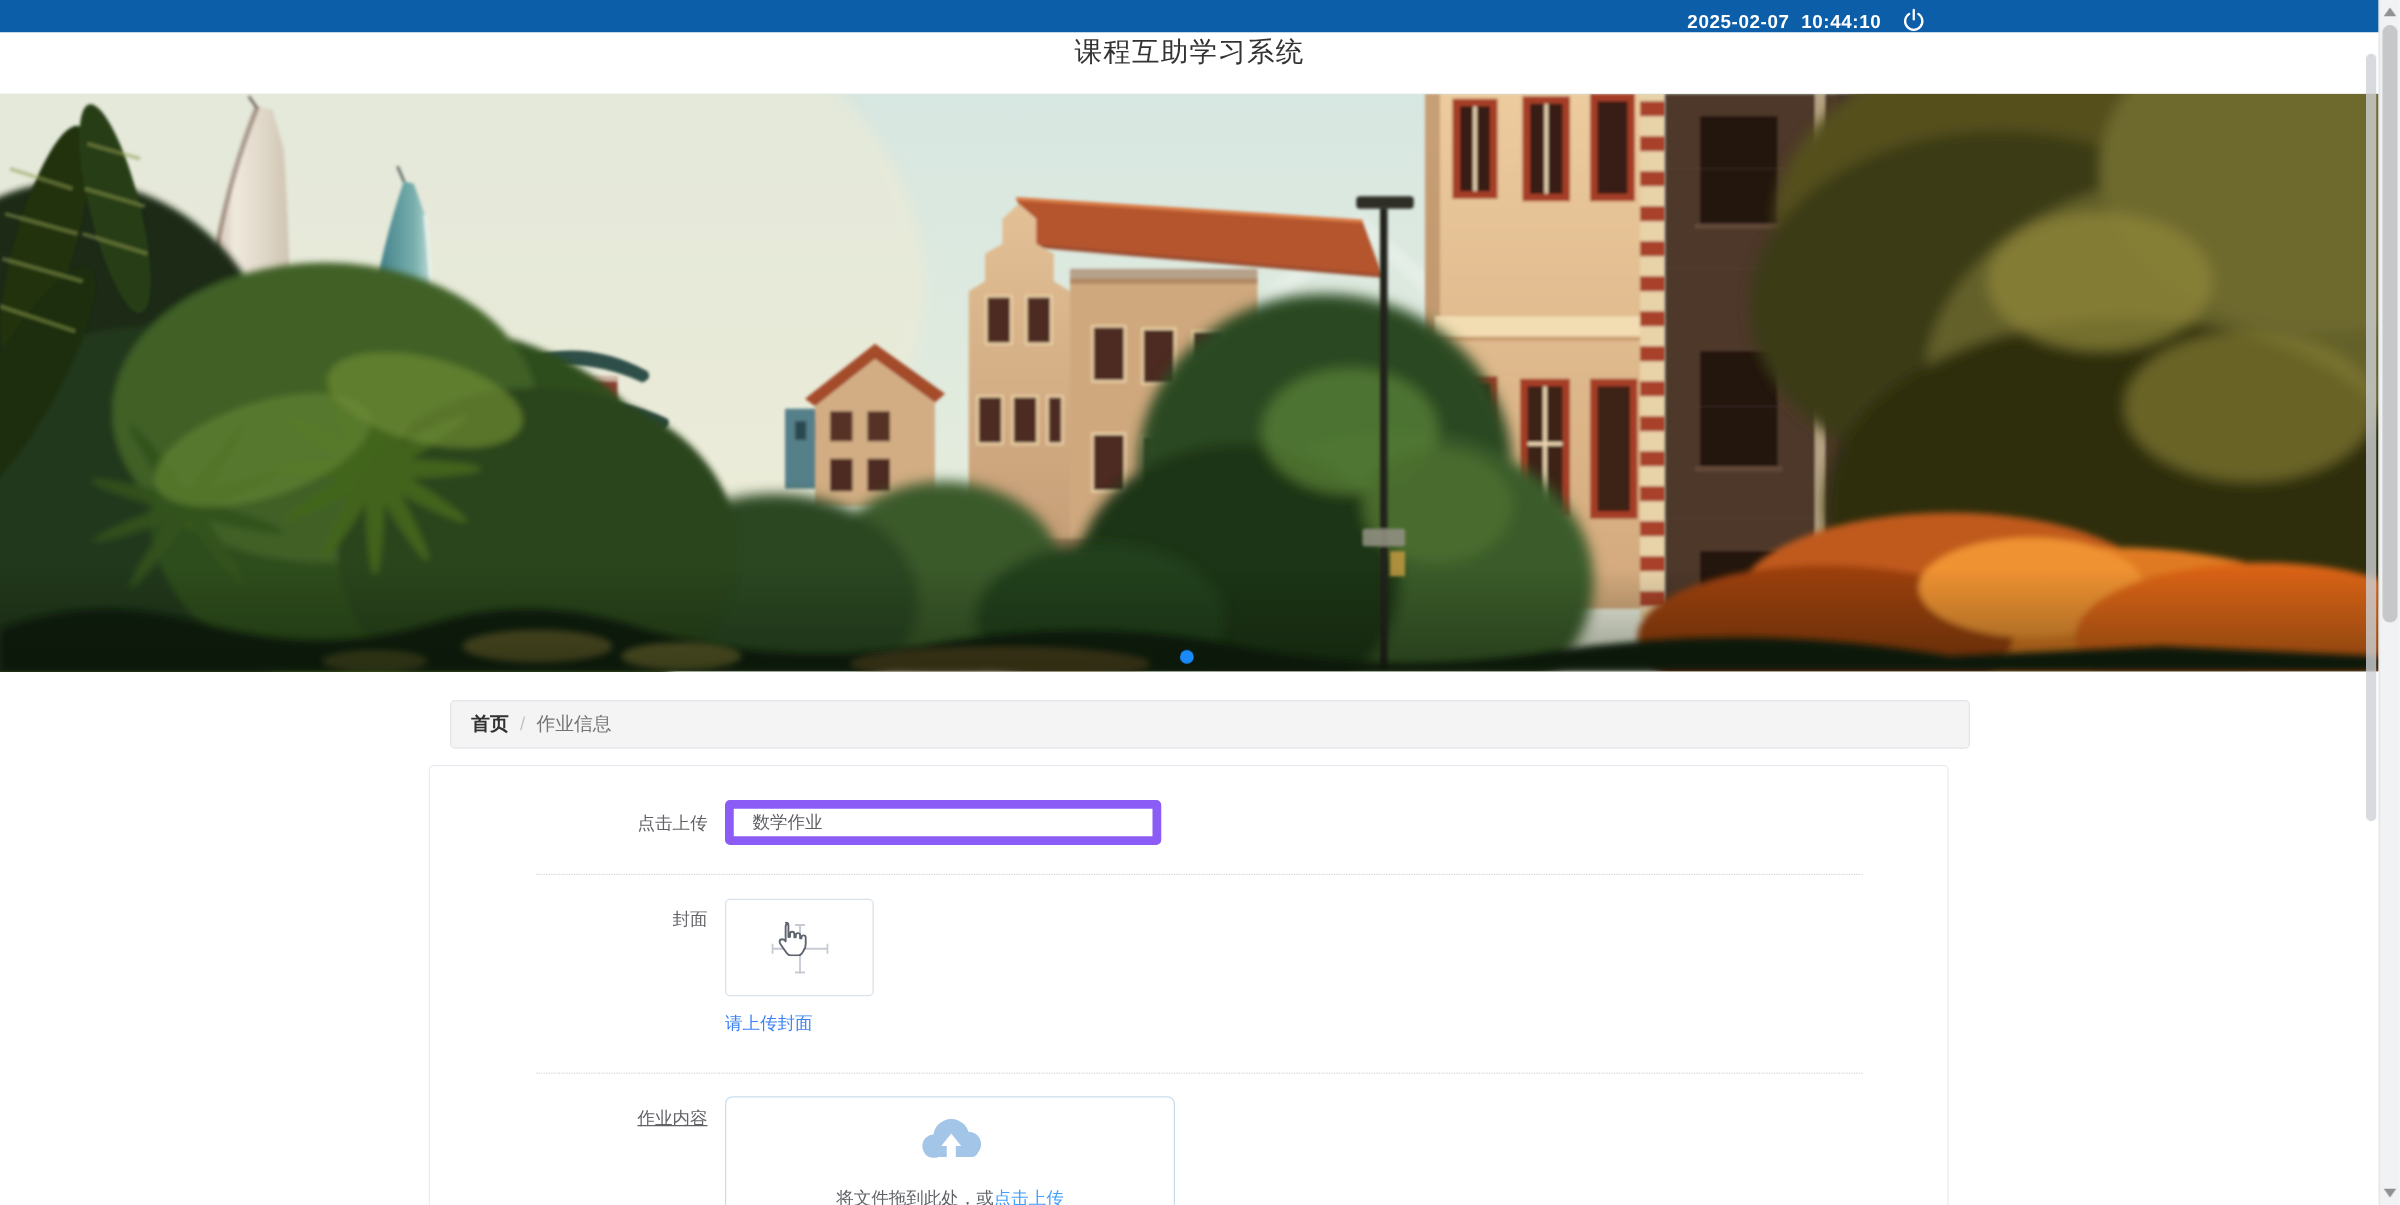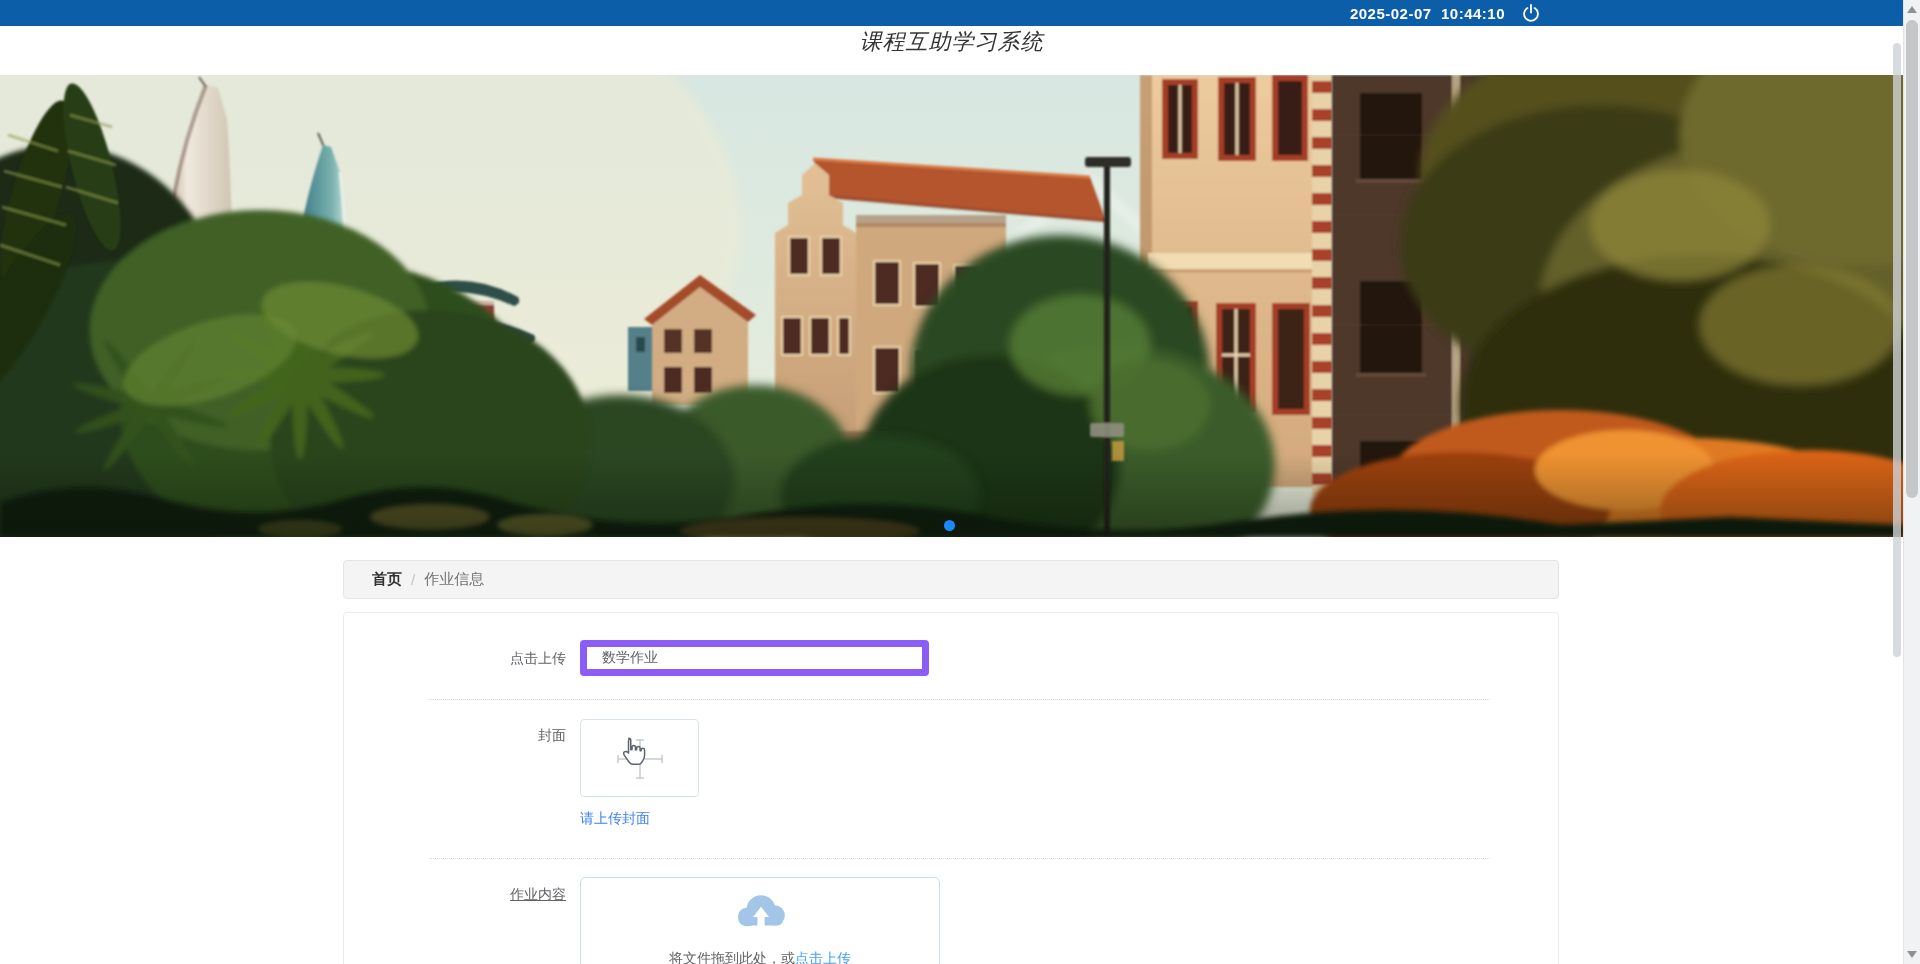--- a/index.html
+++ b/index.html
@@ -2,38 +2,38 @@
 <html><head>
 <meta charset="utf-8">
 <style>
   * { margin:0; padding:0; box-sizing:border-box; }
   html,body { width:1920px; height:964px; overflow:hidden; background:#fff;
     font-family:"Liberation Sans","DejaVu Sans",sans-serif; }
   .page { position:relative; width:1920px; height:964px; overflow:hidden; background:#fff; }
 
   
   .topbar { position:absolute; left:0; top:0; width:1903px; height:26px; background:#0d5ea9; }
-  .topbar-content { position:absolute; right:362px; top:0; height:26px; display:flex; align-items:center; gap:15px;margin-left:28px; }
+  .topbar-content { position:absolute; right:362px; top:0; height:26px; display:flex; align-items:flex-end; gap:15px;margin-left:28px; }
   .clock { color:#fff; font-size:15px; font-weight:700; letter-spacing:.5px; white-space:pre; }
   .power-btn { width:21px; height:21px; display:flex; align-items:center; justify-content:center; cursor:pointer; background:none; border:none; }
 
   
   .site-header { position:absolute; left:0; top:26px; width:1903px; height:32px; background:#fff;
-    display:flex; align-items:center; justify-content:center;font-style:italic; }
+    display:flex; align-items:center; justify-content:center; }
   .site-title { font-size:22px; color:#333; font-weight:400; letter-spacing:1px; }
 
   
   .banner { position:absolute; left:0; top:75px; width:1903px; height:462px; background:#c8d8cf; overflow:hidden; }
   .banner svg { display:block; }
   .carousel-dot { position:absolute; left:944px; top:445px; width:11px; height:11px; border-radius:50%; cursor:pointer; }
 
   
-  .breadcrumb-bar { position:absolute; left:343px; top:560px; width:1216px; height:39px;
+  .breadcrumb-bar { position:absolute; left:360px; top:560px; width:1216px; height:39px;
     background:#f4f4f5; border:1px solid #e1e4e9; border-radius:4px; display:flex; align-items:center;
-    padding-left:28px; font-size:15px; }
+    padding-left:16px; font-size:15px; }
   .crumb-home { color:#303133; font-weight:700; cursor:pointer; }
   .crumb-sep { color:#c0c4cc; margin:0 9px; }
   .crumb-current { color:#737373; }
 
   
   .panel { position:absolute; left:343px; top:612px; width:1216px; height:420px;
     background:#fff; border:1px solid #e9ecf2; border-radius:4px; }
   .form-label { position:absolute; left:0; width:222px; text-align:right; font-size:14px; color:#606266; }
   .lbl1 { top:27px; height:36px; line-height:36px; }
   .lbl2 { top:112px; line-height:20px; }

